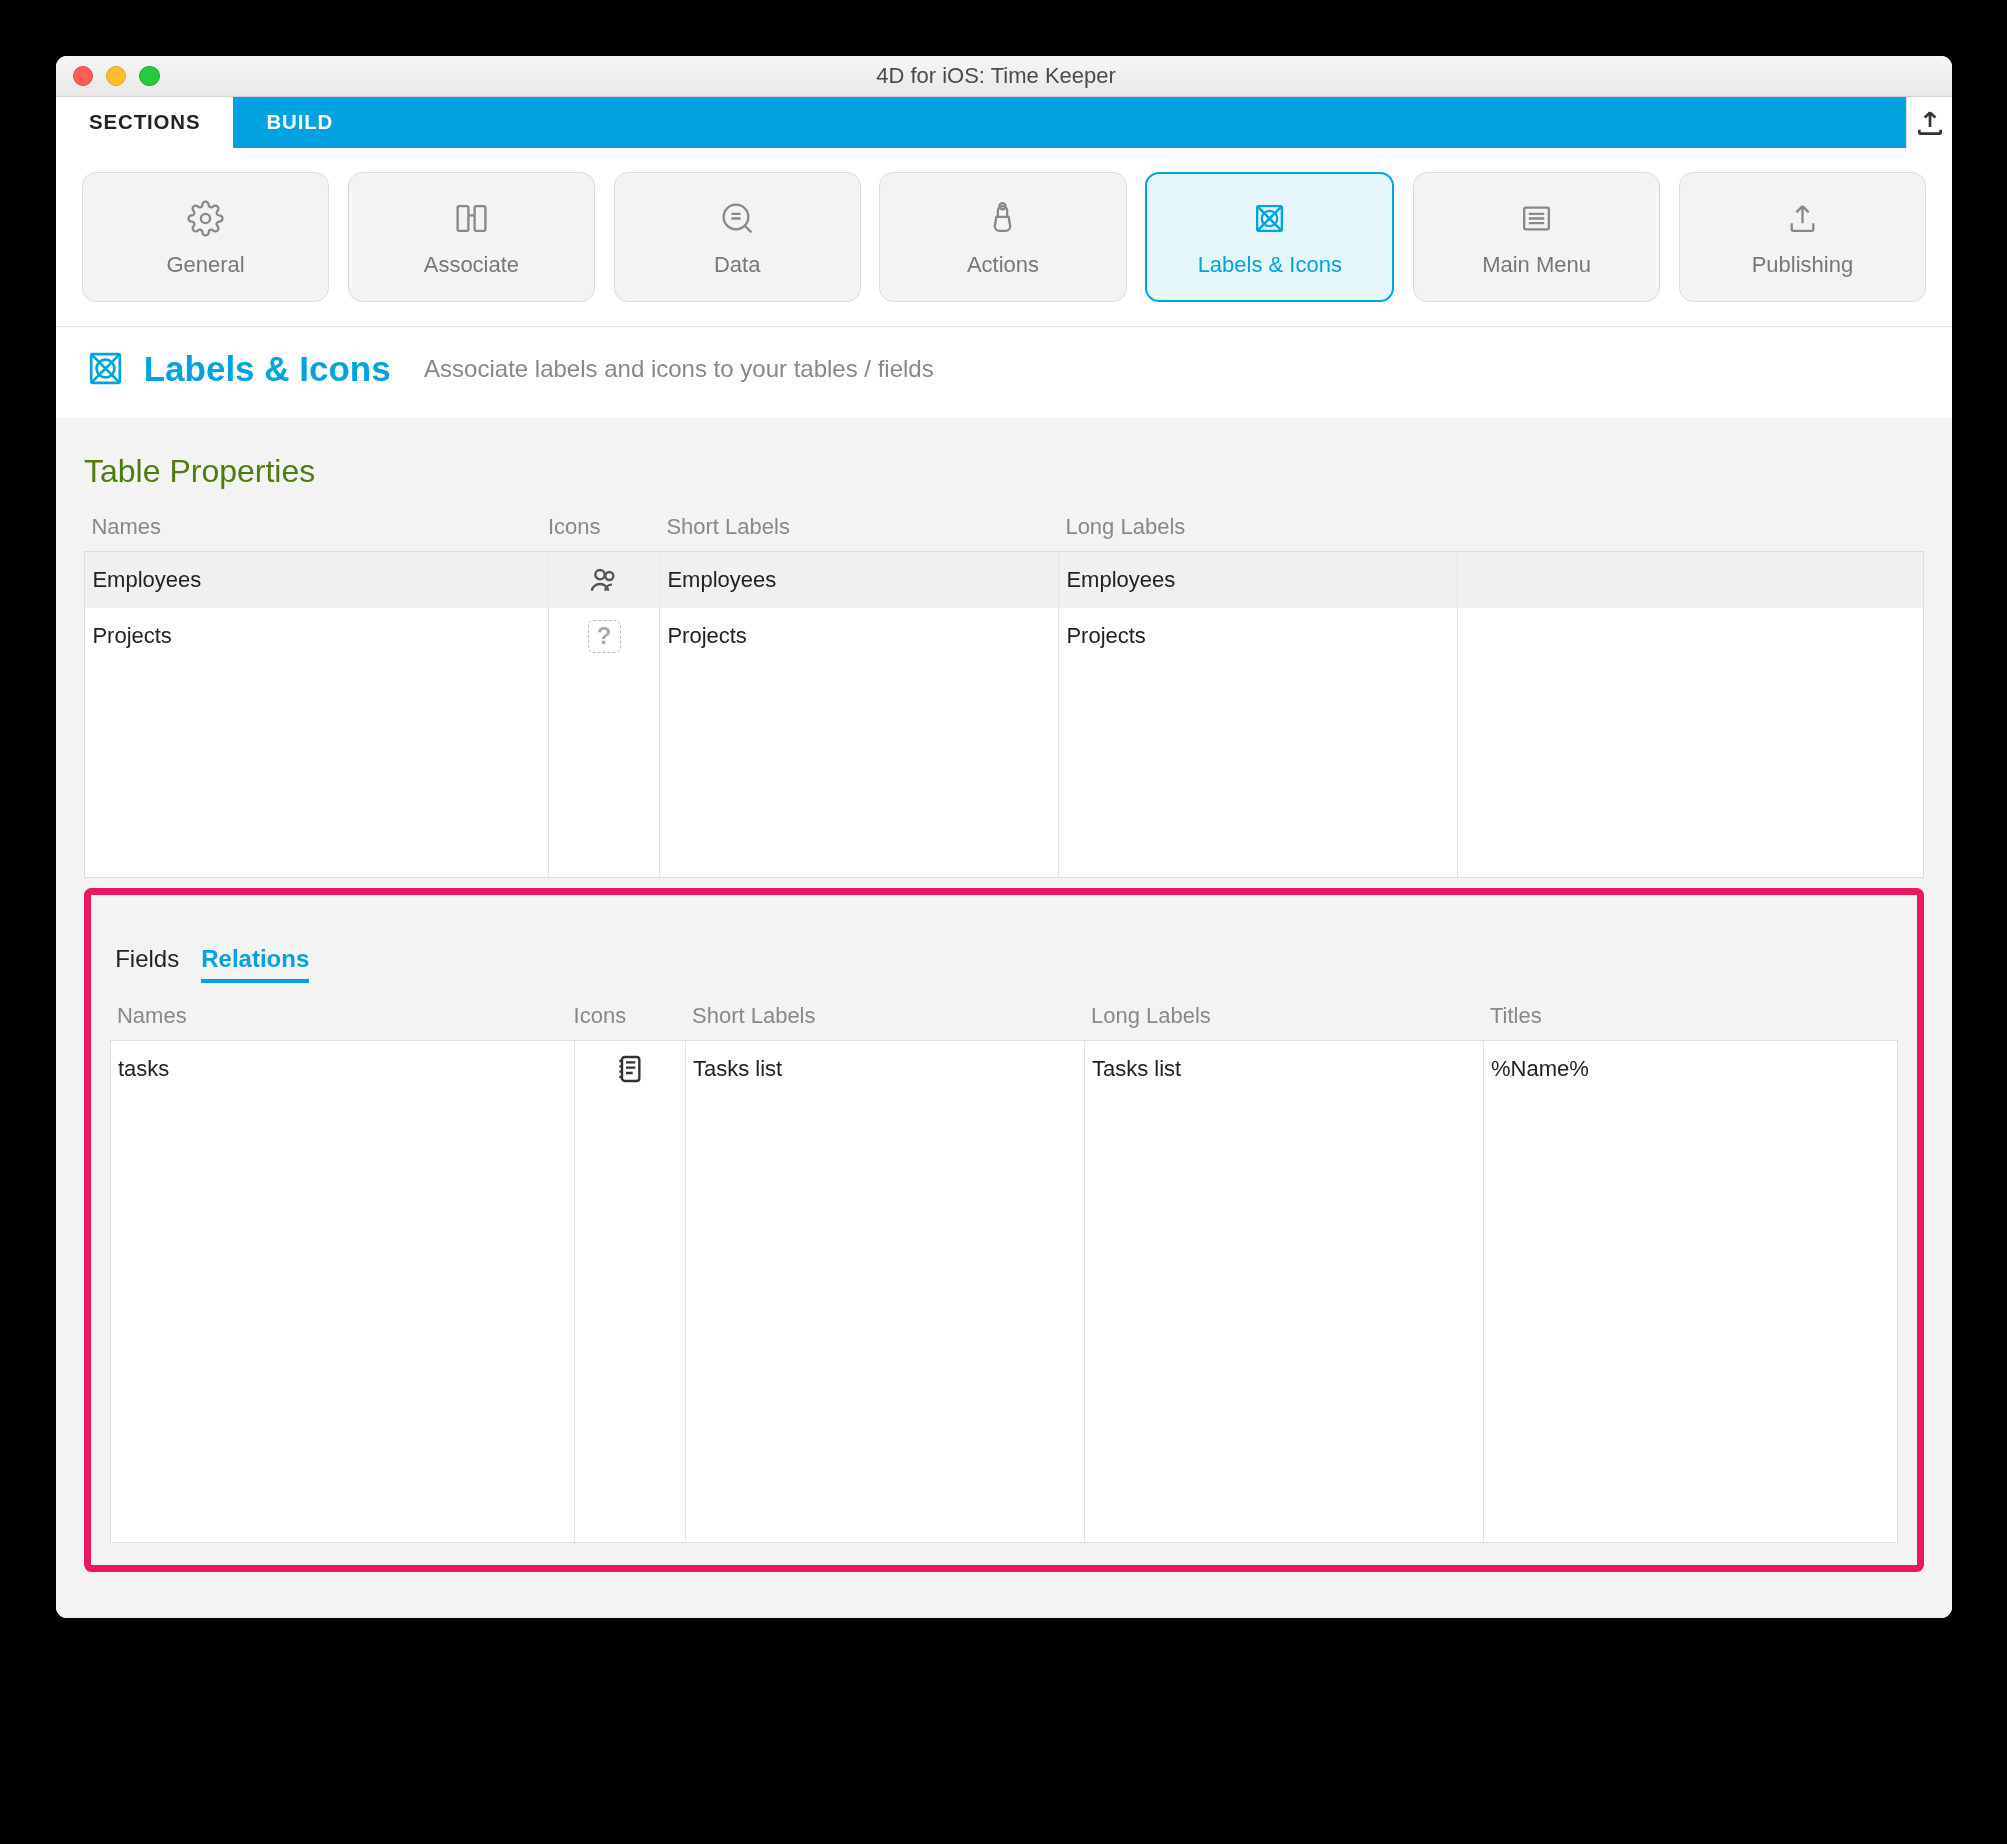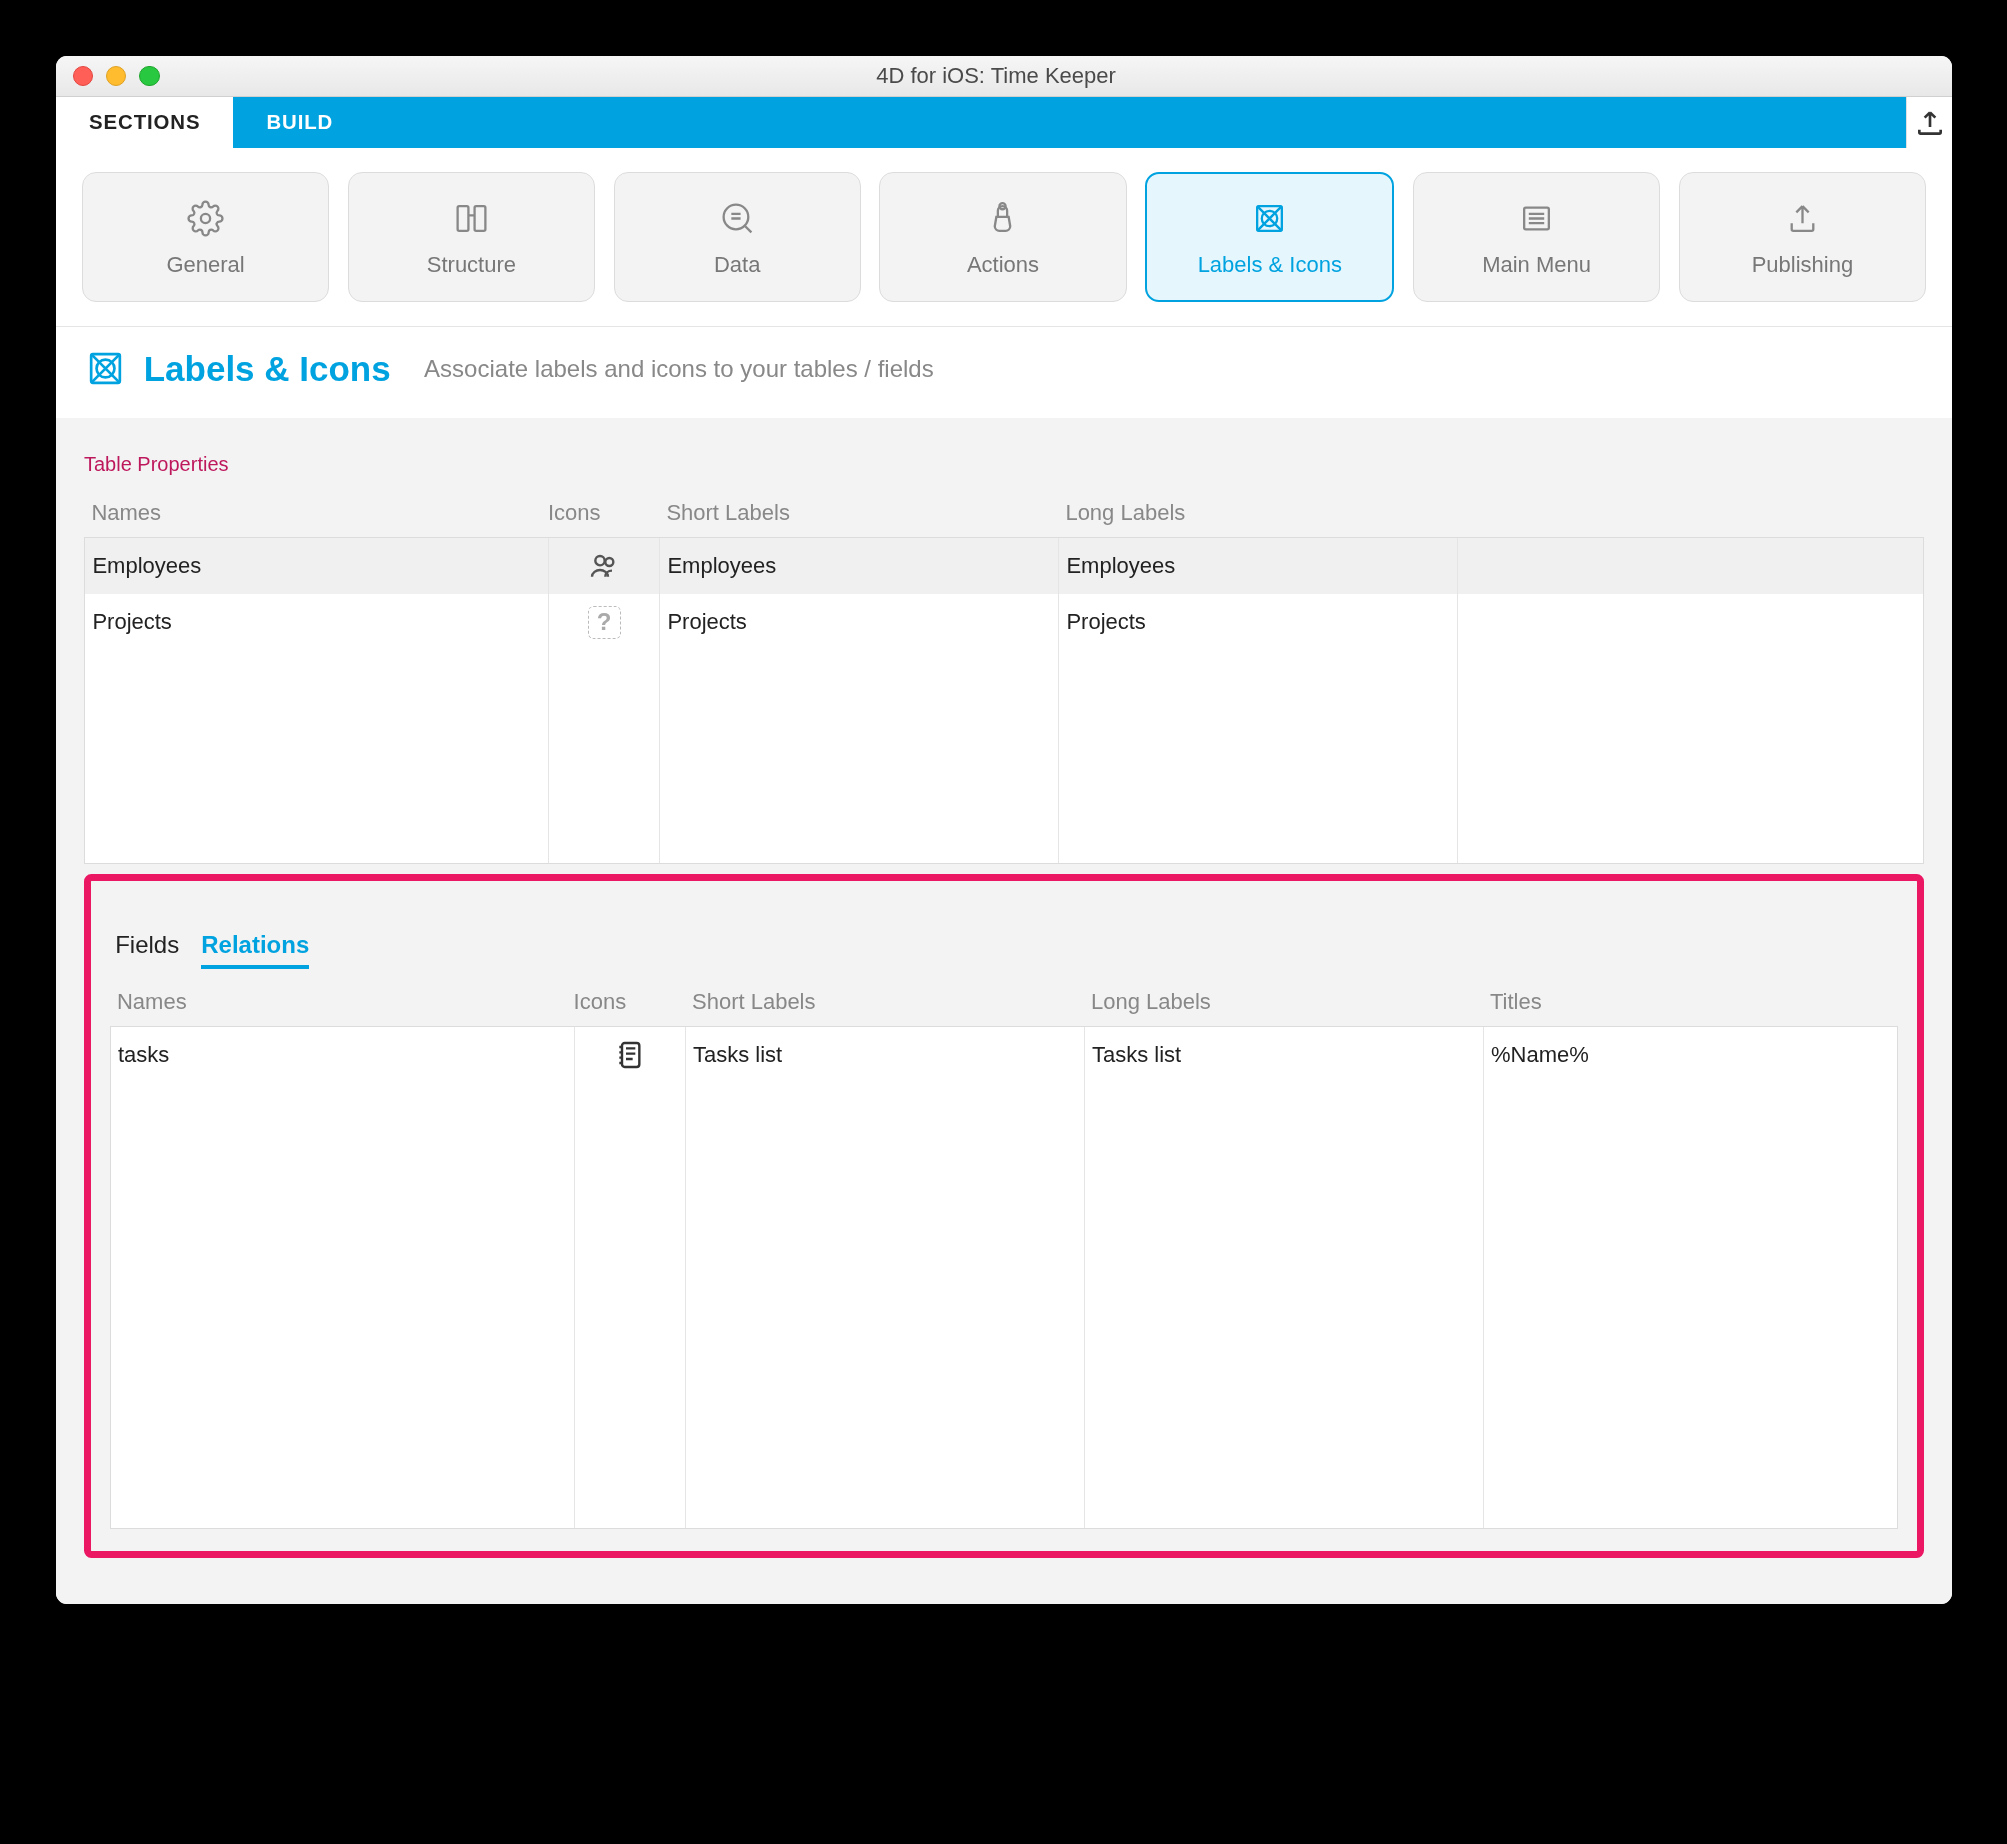--- a/index.html
+++ b/index.html
@@ -127,22 +127,22 @@
   .section-header .sub {
     font-size: 24px;
     color: #888;
     margin-left: 16.7px;
   }
   .content {
     background: #f3f3f3;
     padding: 35px 28px 46px 28px;
   }
   .panel-title {
-    font-size: 20px;
-    color: #be185d;
+    font-size: 32px;
+    color: #4d7c0f;
     margin-bottom: 24px;
   }
   .grid-head {
     display: flex;
     font-size: 22px;
     color: #888;
     padding: 0 0 11px 0;
   }
   .col-name { width: 464px; padding-left: 7.4px;}
   .col-icon { width: 111px; }
@@ -246,21 +246,21 @@
       <div class="label">General</div>
     </div>
     <div class="tile">
       <div class="icon-box">
         <svg class="icon-svg" viewBox="0 0 24 24" fill="none" stroke="currentColor" stroke-width="1.5">
             <rect x="3" y="4" width="7" height="16" rx="1"></rect>
             <rect x="14" y="4" width="7" height="16" rx="1"></rect>
             <path d="M10 10h4"></path>
           </svg>
       </div>
-      <div class="label">Structure</div>
+      <div class="label">Associate</div>
     </div>
     <div class="tile">
       <div class="icon-box">
         <svg class="icon-svg" viewBox="0 0 24 24" fill="none" stroke="currentColor" stroke-width="1.5">
             <circle cx="11" cy="11" r="8"></circle>
             <path d="M21 21l-4-4"></path>
             <path d="M8 9h6M8 12h6"></path>
           </svg>
       </div>
       <div class="label">Data</div>

